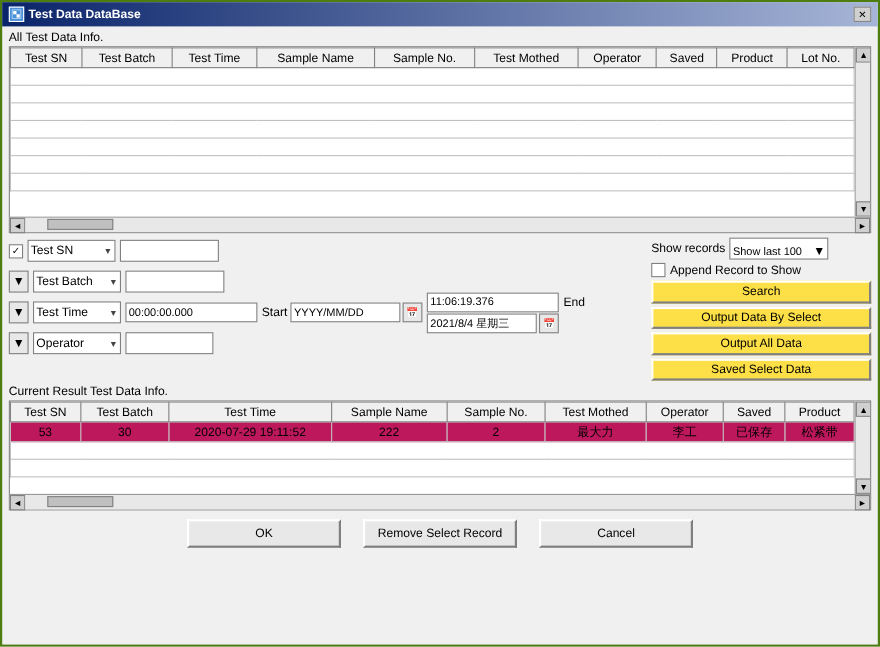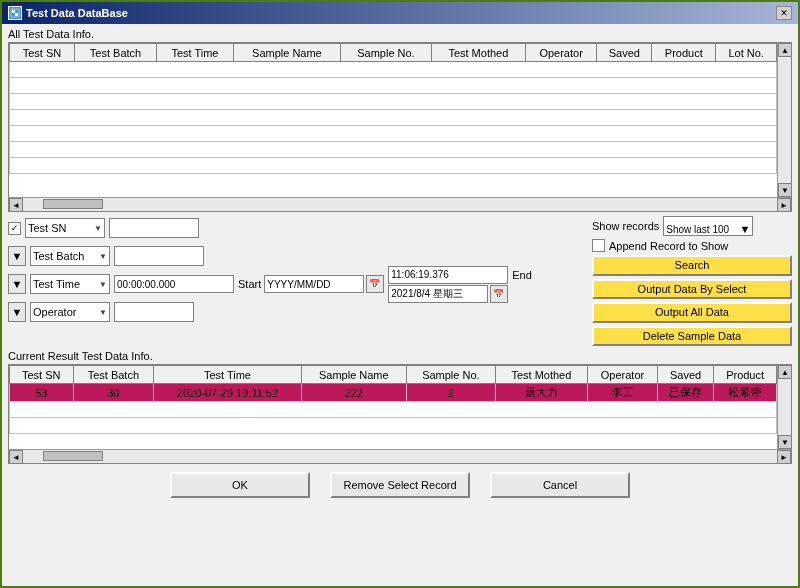--- a/index.html
+++ b/index.html
@@ -443,21 +443,21 @@
             <span>▼</span>
           </div>
         </div>
         <div class="append-row">
           <div class="checkbox" style="width:13px;height:13px;"></div>
           <span>Append Record to Show</span>
         </div>
         <button class="win-button" style="width:100%;">Search</button>
         <button class="win-button" style="width:100%;">Output Data By Select</button>
         <button class="win-button" style="width:100%;">Output All Data</button>
-        <button class="win-button" style="width:100%;">Delete Sample Data</button>
+        <button class="win-button" style="width:100%;">Saved Select Data</button>
       </div>
     </div>
 
     <div>
       <div class="section-label">Current Result Test Data Info.</div>
       <div style="border: 1px solid #808080; background: white; height: 100px; display: flex; flex-direction: column;">
         <div style="display: flex; flex: 1; overflow: hidden;">
           <div style="flex: 1; overflow: hidden;">
             <table>
               <thead>

